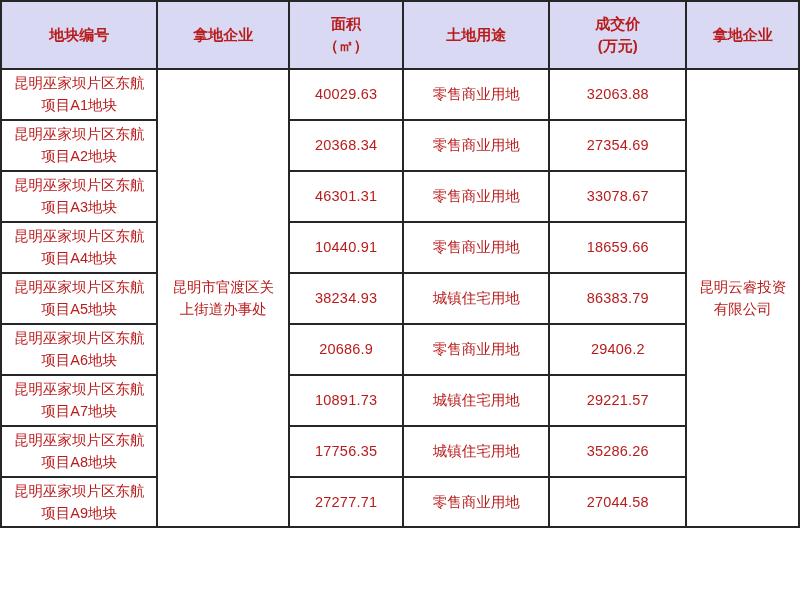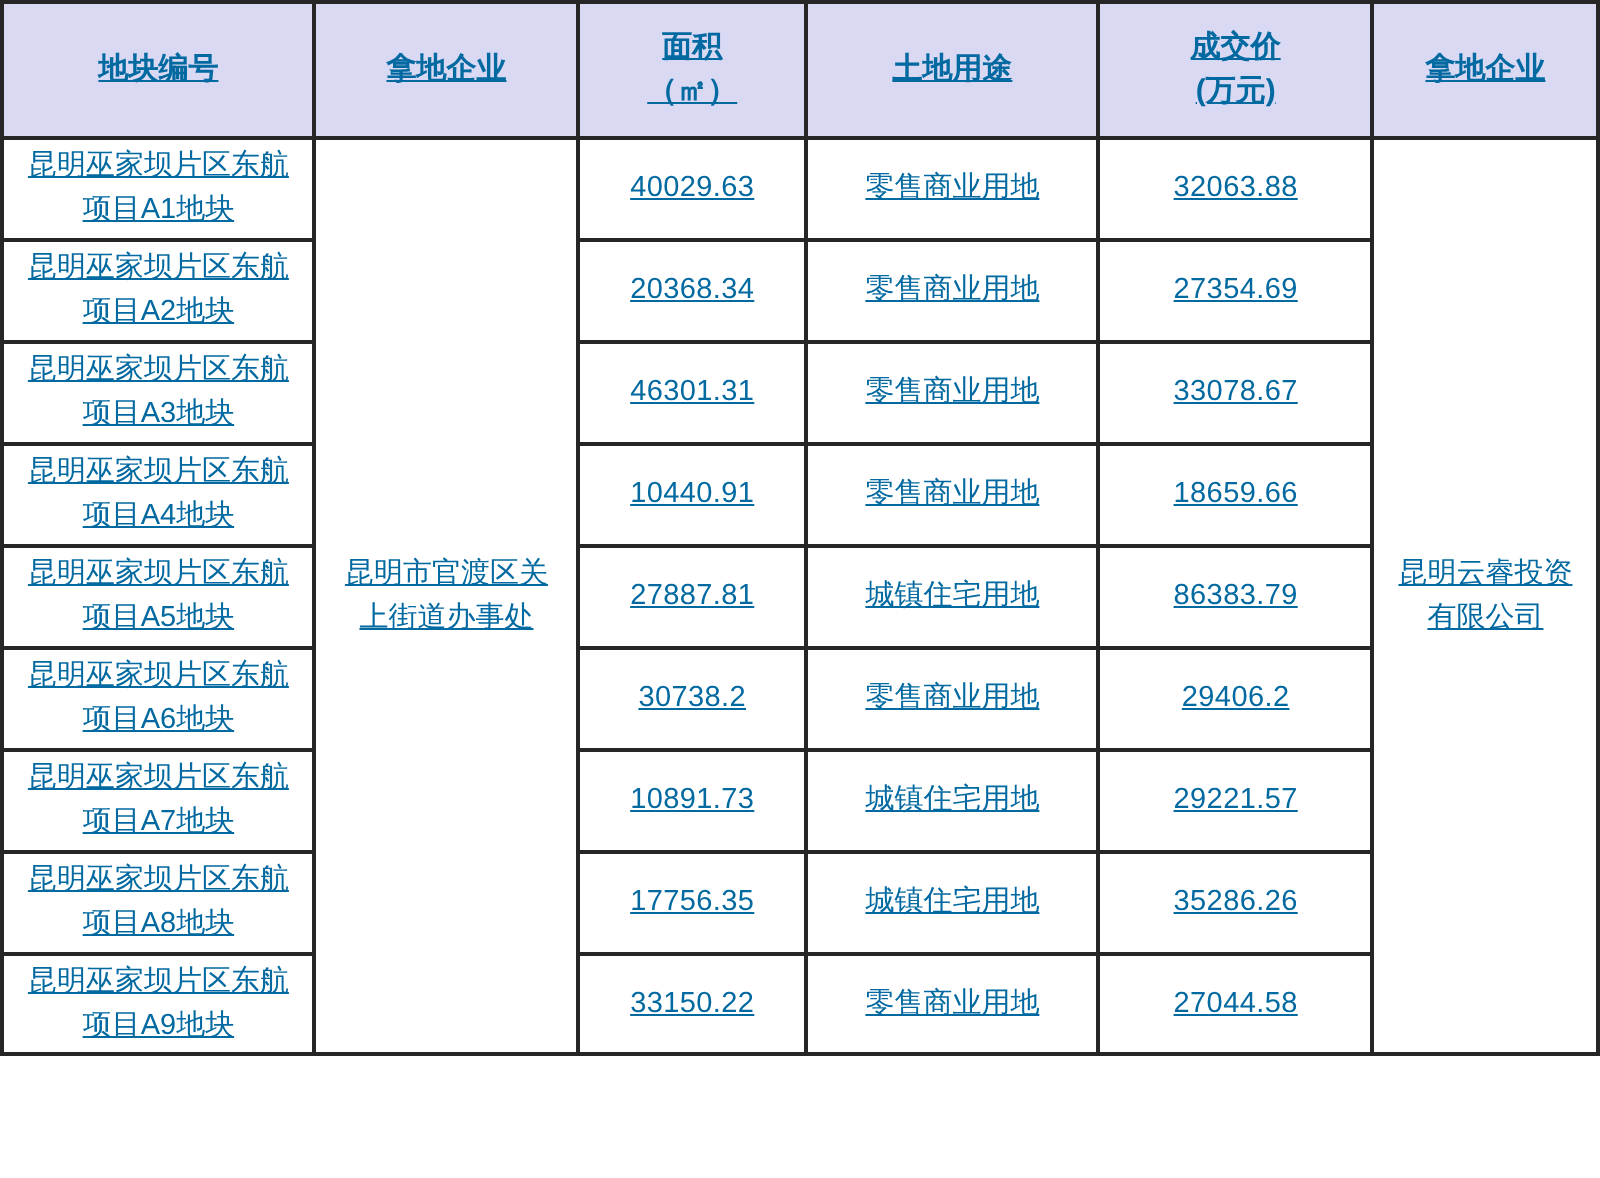--- a/index.html
+++ b/index.html
@@ -6,22 +6,21 @@
     margin: 0;
     padding: 0;
     background: #ffffff;
     font-family: "Liberation Sans", "DejaVu Sans", sans-serif;
   }
   .land-table {
     width: 800px;
     height: 430px;
     border-collapse: collapse;
     table-layout: fixed;
-    color: #0369a1;
-    text-decoration: underline;
+    color: #b91c1c;
   }
   .land-table th,
   .land-table td {
     border: 2px solid #262626;
     text-align: center;
     vertical-align: middle;
     padding: 2px 8px;
     box-sizing: border-box;
     overflow: hidden;
   }
@@ -102,42 +101,42 @@
       <td class="num-cell">33078.67</td>
     </tr>
     <tr>
       <td>昆明巫家坝片区东航项目A4地块</td>
       <td class="num-cell">10440.91</td>
       <td>零售商业用地</td>
       <td class="num-cell">18659.66</td>
     </tr>
     <tr>
       <td>昆明巫家坝片区东航项目A5地块</td>
-      <td class="num-cell">27887.81</td>
+      <td class="num-cell">38234.93</td>
       <td>城镇住宅用地</td>
       <td class="num-cell">86383.79</td>
     </tr>
     <tr>
       <td>昆明巫家坝片区东航项目A6地块</td>
-      <td class="num-cell">30738.2</td>
+      <td class="num-cell">20686.9</td>
       <td>零售商业用地</td>
       <td class="num-cell">29406.2</td>
     </tr>
     <tr>
       <td>昆明巫家坝片区东航项目A7地块</td>
       <td class="num-cell">10891.73</td>
       <td>城镇住宅用地</td>
       <td class="num-cell">29221.57</td>
     </tr>
     <tr>
       <td>昆明巫家坝片区东航项目A8地块</td>
       <td class="num-cell">17756.35</td>
       <td>城镇住宅用地</td>
       <td class="num-cell">35286.26</td>
     </tr>
     <tr>
       <td>昆明巫家坝片区东航项目A9地块</td>
-      <td class="num-cell">33150.22</td>
+      <td class="num-cell">27277.71</td>
       <td>零售商业用地</td>
       <td class="num-cell">27044.58</td>
     </tr>
   </tbody>
 </table>
 
 </body></html>

